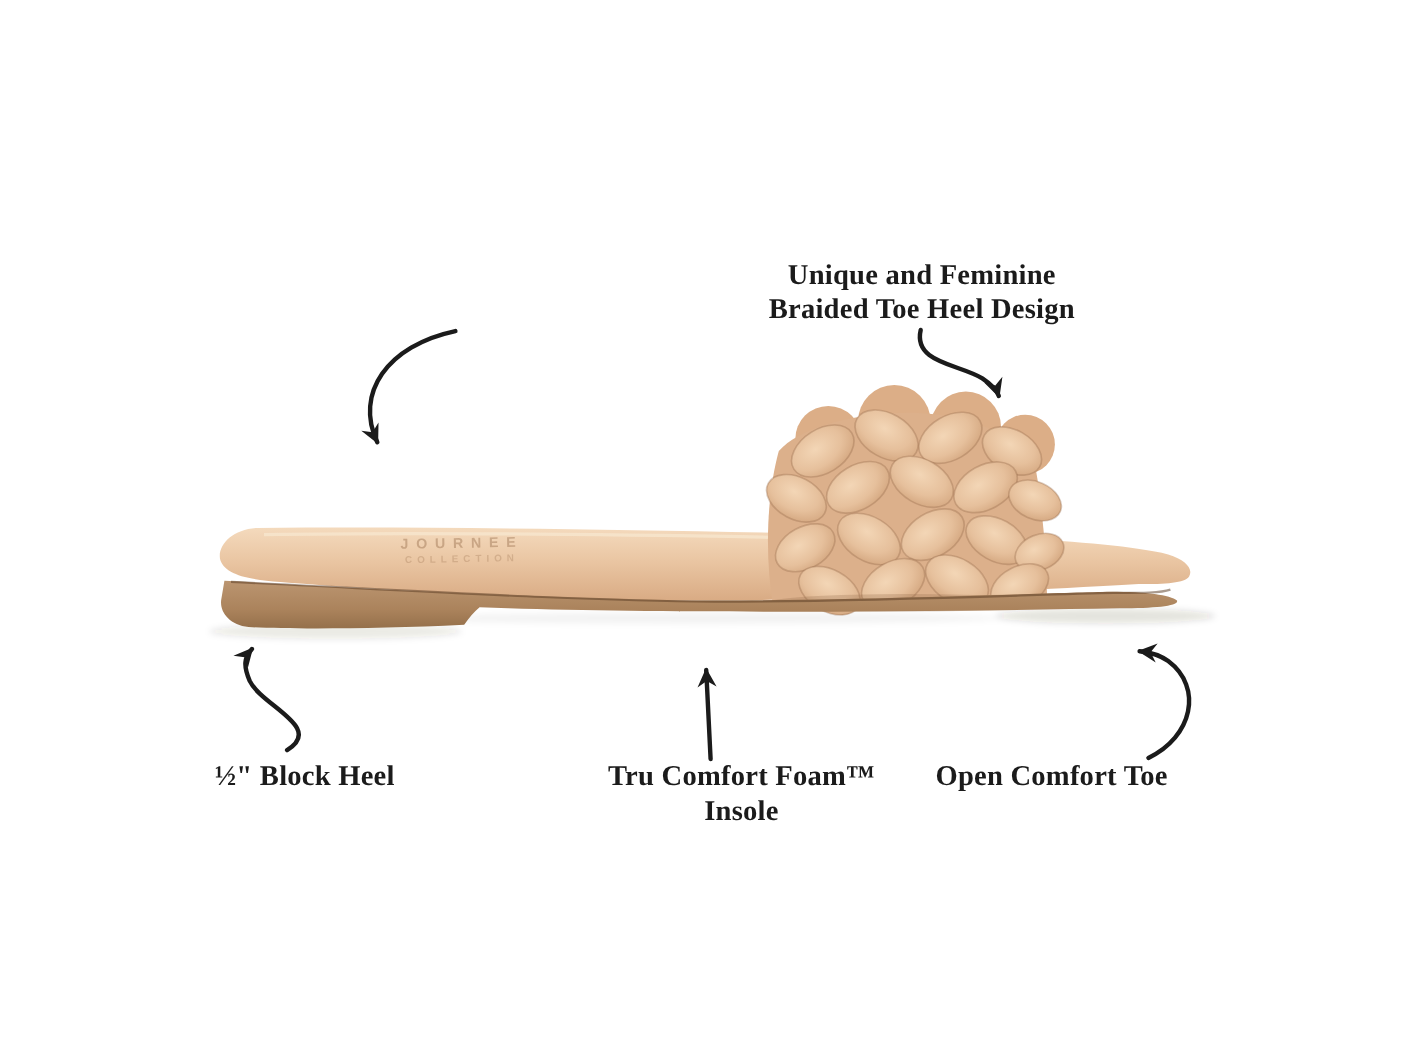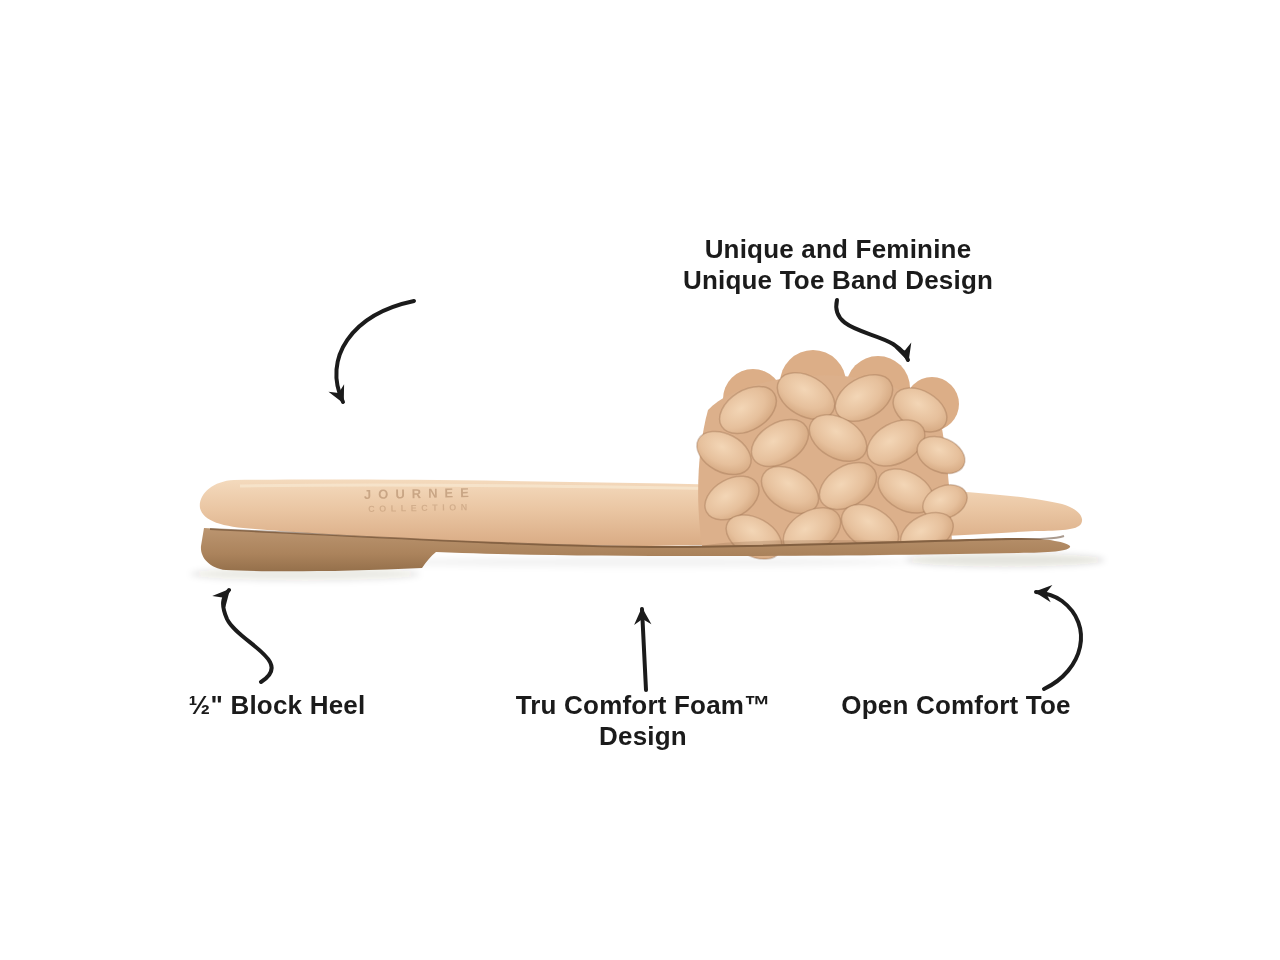--- a/index.html
+++ b/index.html
@@ -6,21 +6,21 @@
   .stage{
     position:relative;width:1280px;height:960px;background:#ffffff;
     overflow:hidden;font-family:"Liberation Sans",sans-serif;
   }
   .art{position:absolute;left:0;top:0;width:1280px;height:960px;}
   .callout{
     position:absolute;transform:translateX(-50%);text-align:center;
     font-weight:700;font-size:26px;line-height:31px;color:#1b1b1b;
     white-space:nowrap;letter-spacing:.2px;
   }
-  .callout div{pointer-events:none;}
+  .callout div{pointer-events:none;font-family:Liberation Serif, serif;}
 </style>
 </head>
 <body>
 
 <div class="stage">
 
   <svg class="art" viewBox="0 0 1280 960" aria-hidden="true">
     <defs>
       <linearGradient id="insoleGrad" x1="0" y1="0" x2="0" y2="1">
         <stop offset="0" stop-color="#f4dabd"></stop>
@@ -138,29 +138,29 @@
       <path marker-end="url(#arrowhead)" d="M 837 300 C 830 330, 872 331, 893 344 C 902 350, 906 354, 908 360"></path>
       <path marker-end="url(#arrowhead)" d="M 261 682 C 295 661, 238 642, 227 619 C 221 605, 222 598, 229 590"></path>
       <path marker-end="url(#arrowhead)" d="M 646 690 L 642 609"></path>
       <path marker-end="url(#arrowhead)" d="M 1044 689 C 1084 670, 1094 625, 1062 601 C 1054 595, 1046 593, 1036 592"></path>
     </g>
   </svg>
 
 
   <div class="callout" style="left:838px;top:234px">
     <div>Unique and Feminine</div>
-    <div>Unique Toe Band Design</div>
+    <div>Braided Toe Heel Design</div>
   </div>
 
   <div class="callout" style="left:277px;top:690px">
     <div>½" Block Heel</div>
   </div>
 
-  <div class="callout" style="left:643px;top:690px">
+  <div class="callout" style="left:674px;top:690px">
     <div>Tru Comfort Foam™</div>
-    <div>Design</div>
+    <div>Insole</div>
   </div>
 
   <div class="callout" style="left:956px;top:690px">
     <div>Open Comfort Toe</div>
   </div>
 
 </div>
 
 </body></html>

